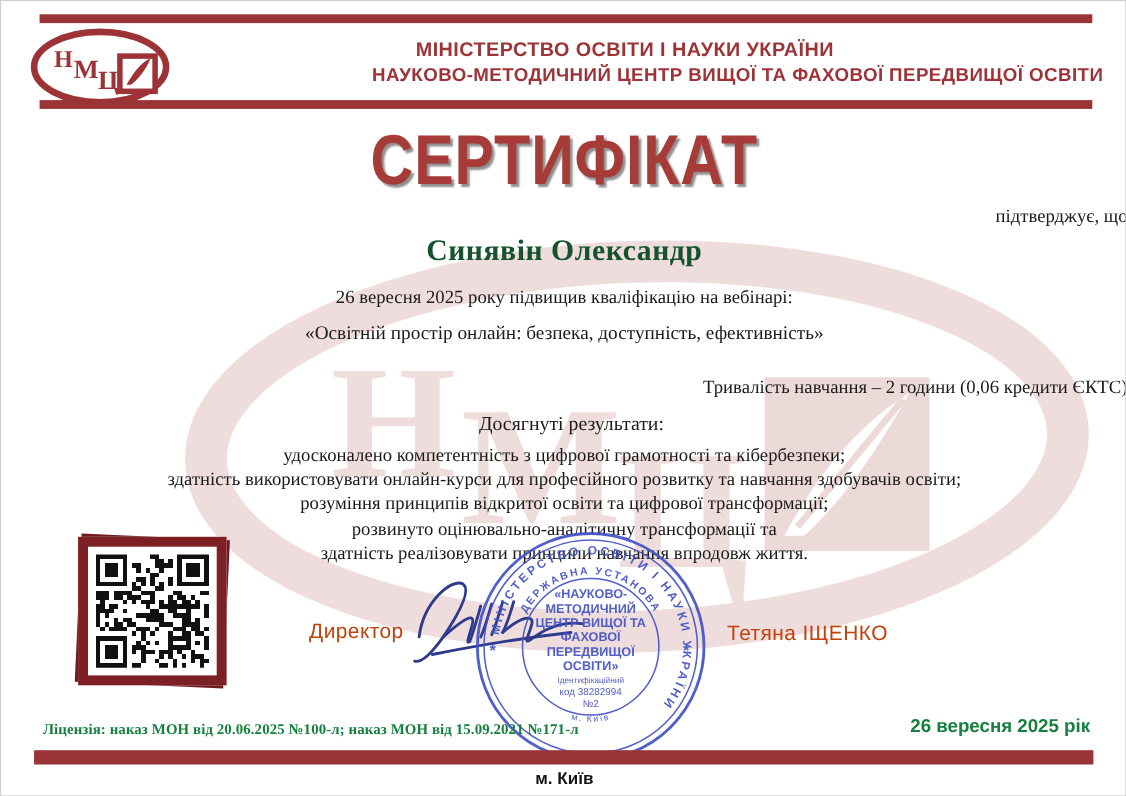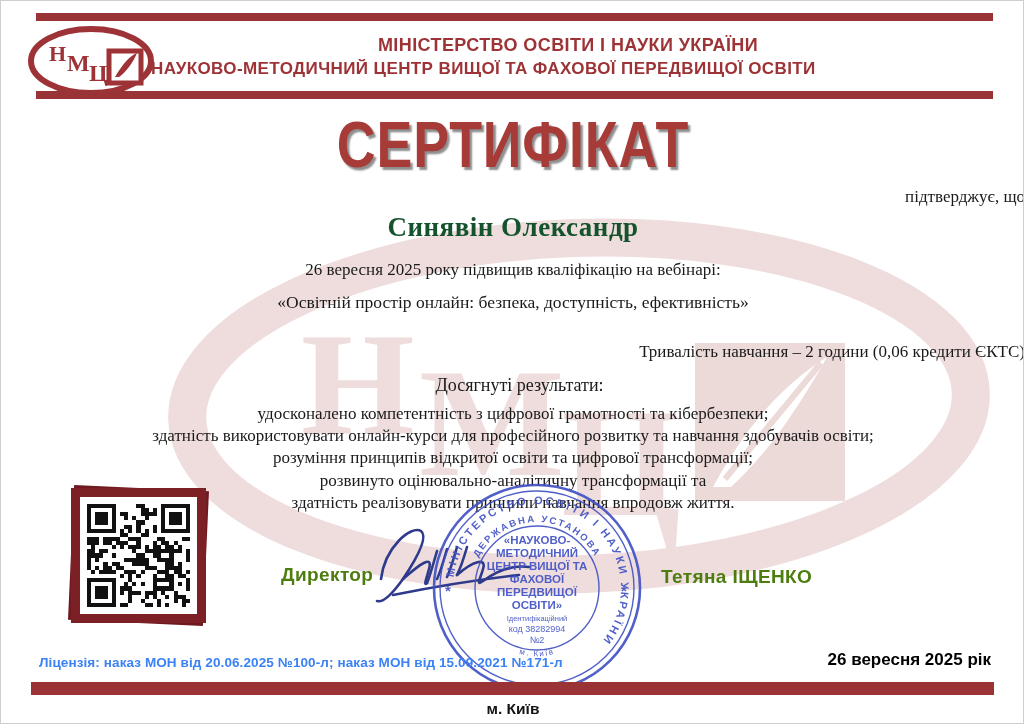--- a/index.html
+++ b/index.html
@@ -12,21 +12,21 @@
   .bar{position:absolute;background:#9a3335;}
   .bar-top{left:35px;top:12px;width:957px;height:8px;}
   .bar-head-bottom{left:35px;top:90px;width:957px;height:8px;}
   .logo{position:absolute;left:26px;top:24px;width:142px;height:72px;}
   .head-line1{
     position:absolute;left:120px;right:10px;top:34px;text-align:center;
     font-family:"Liberation Sans", sans-serif;font-weight:bold;
     font-size:18px;letter-spacing:.4px;color:#9d3336;white-space:nowrap;
   }
   .head-line2{
-    position:absolute;left:150px;right:22px;top:58px;text-align:left;
+    position:absolute;left:150px;right:22px;top:58px;text-align:right;
     font-family:"Liberation Sans", sans-serif;font-weight:bold;
     font-size:17px;letter-spacing:.4px;color:#9d3336;white-space:nowrap;
   }
   
   .watermark{position:absolute;left:0;top:0;width:1024px;height:724px;z-index:0;pointer-events:none;}
   .content{position:absolute;left:0;top:0;width:1024px;height:724px;z-index:1;}
   
   .cert-title{
     position:absolute;left:0;right:0;top:112px;text-align:center;
     font-family:"Liberation Sans", sans-serif;font-weight:bold;font-size:64px;line-height:1;
@@ -52,35 +52,35 @@
     position:absolute;left:0;top:0;width:135px;height:135px;background:#6f1a20;
     transform:rotate(2.6deg);transform-origin:50% 50%;
   }
   .qr-frame{
     position:absolute;left:0;top:0;width:135px;height:135px;background:#ffffff;
     border:9px solid #7d2026;box-sizing:border-box;display:flex;align-items:center;justify-content:center;
   }
   .qr-frame svg{width:103px;height:103px;display:block;}
   
   .director-label,.director-name{
-    position:absolute;font-family:"Liberation Sans", sans-serif;font-weight:bold;
-    font-size:19px;color:#4d7c0f;letter-spacing:.4px;
+    position:absolute;font-family:"Liberation Sans", sans-serif;font-weight:normal;
+    font-size:19px;color:#c2410c;letter-spacing:.4px;
   }
   .director-label{left:280px;top:563px;}
   .director-name{left:660px;top:565px;}
   .signature{position:absolute;left:362px;top:516px;width:180px;height:105px;}
   .stamp{position:absolute;left:427px;top:478px;width:218px;height:218px;opacity:.92;}
   
   .license{
-    position:absolute;left:38px;top:654px;font-family:Liberation Sans, sans-serif;
-    font-weight:bold;font-size:13.5px;color:#3b82f6;letter-spacing:.1px;
+    position:absolute;left:38px;top:654px;font-family:Liberation Serif, serif;
+    font-weight:bold;font-size:13.5px;color:#15803d;letter-spacing:.1px;
   }
   .cert-date{
     position:absolute;right:34px;top:649px;font-family:"Liberation Sans", sans-serif;
-    font-weight:bold;font-size:17px;color:#000000;
+    font-weight:bold;font-size:17px;color:#15803d;
   }
   .bar-footer{left:30px;top:681px;width:963px;height:13px;}
   .footer-city{
     position:absolute;left:0;right:0;top:699px;text-align:center;
     font-family:"Liberation Sans", sans-serif;font-weight:bold;font-size:15.5px;color:#141414;
   }
   
   text{user-select:none;}
 </style>
 </head>

